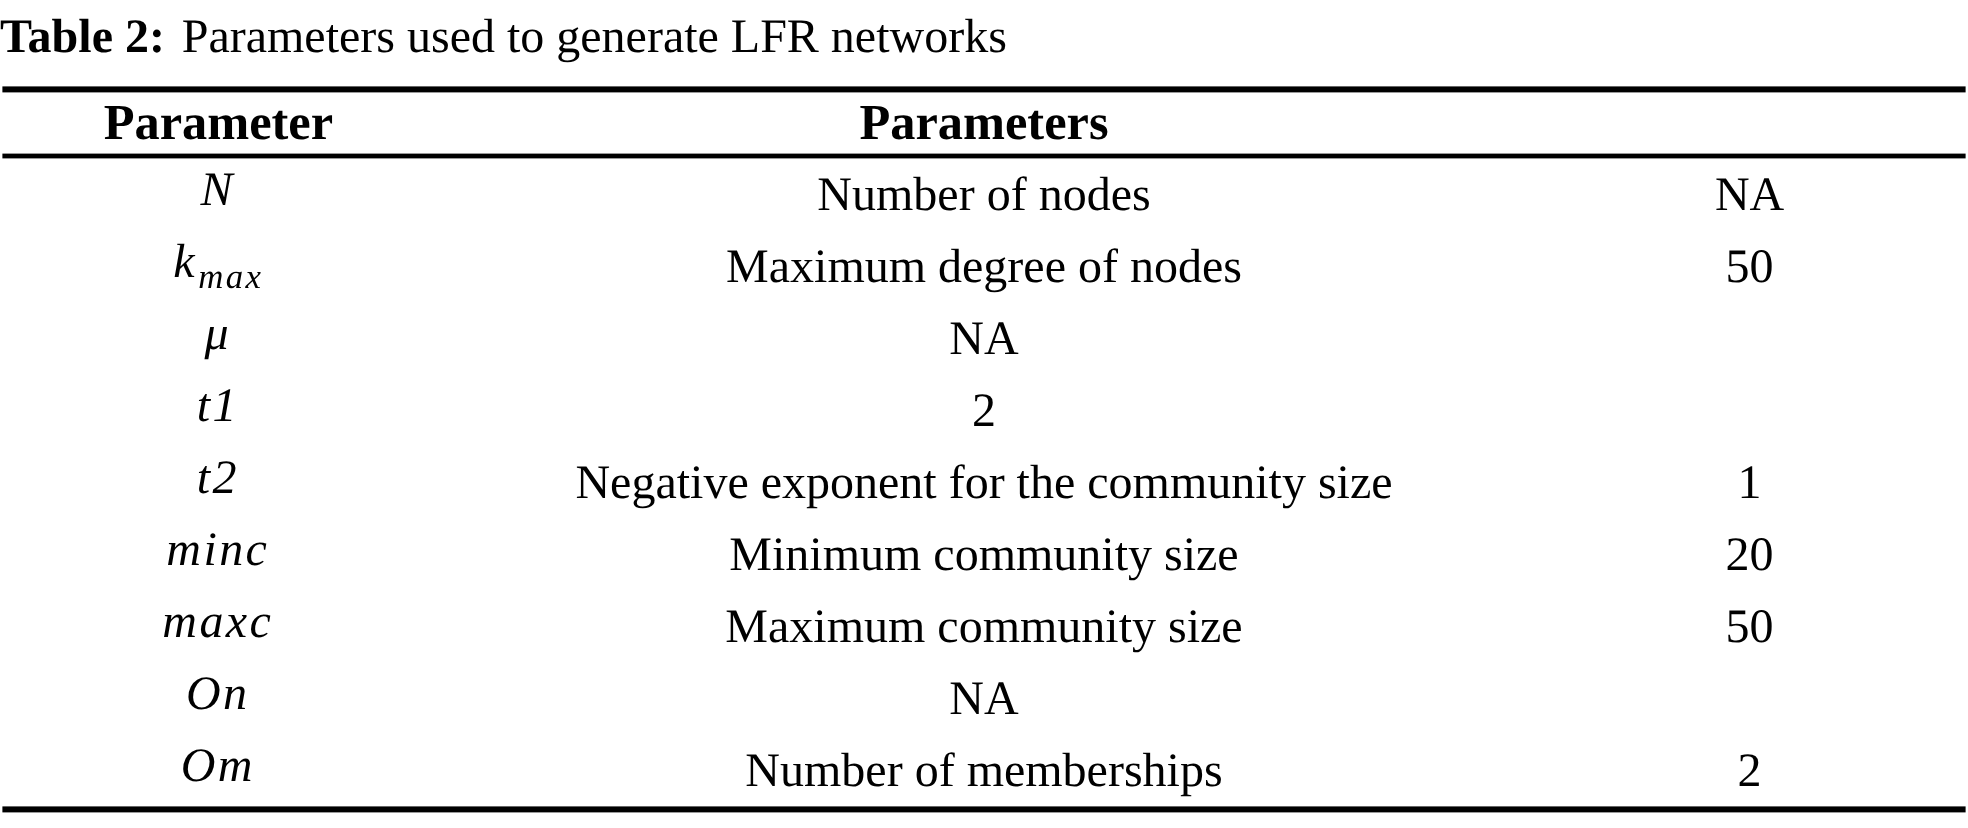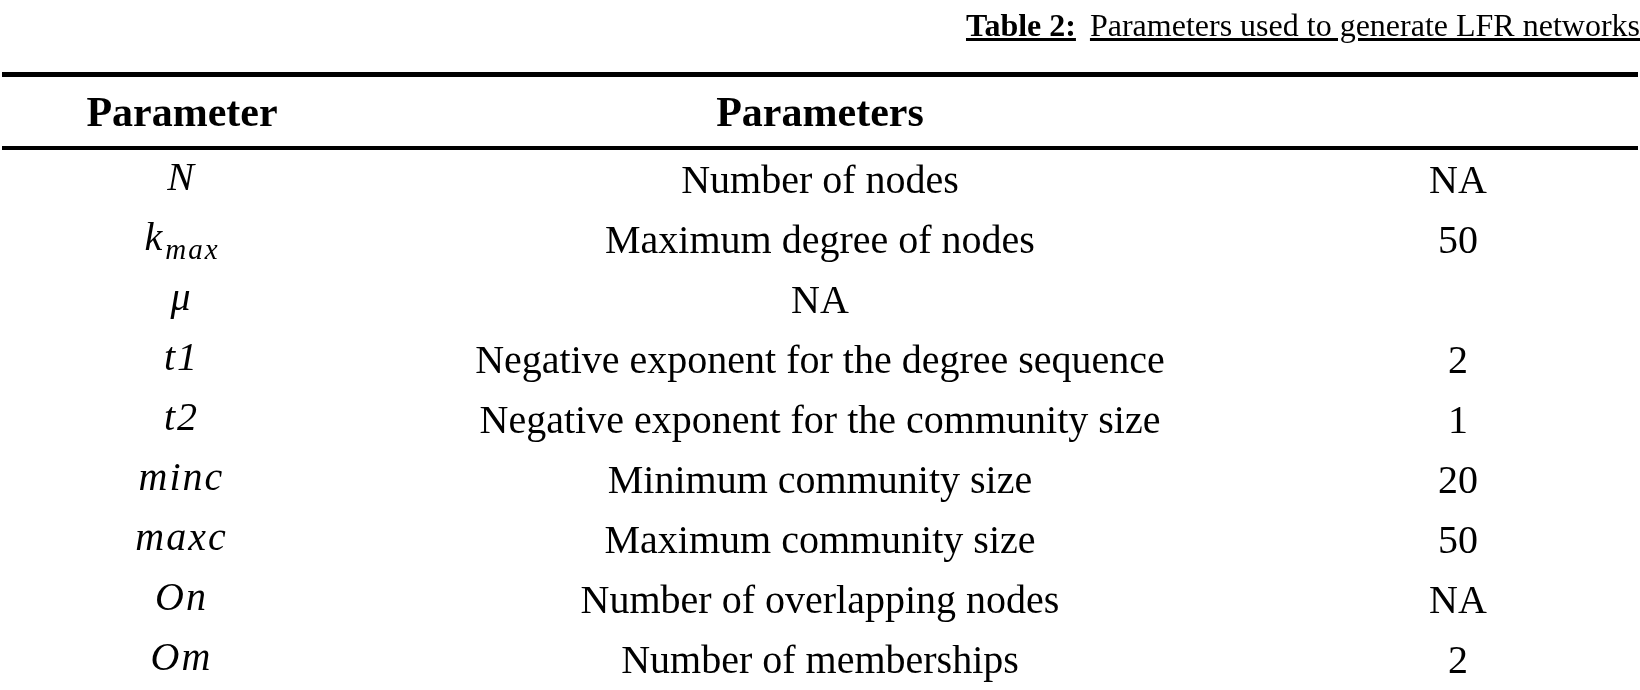--- a/index.html
+++ b/index.html
@@ -10,46 +10,45 @@
     background: #ffffff;
     color: #000000;
     font-family: "Liberation Serif", serif;
     overflow: hidden;
   }
   .caption {
     position: absolute;
     top: 6px;
     left: 0;
     width: 100%;
-    text-align: right;
-    font-size: 32px;
+    text-align: left;
+    font-size: 40px;
     line-height: 1.2;
     white-space: nowrap;
-    text-decoration: underline;
   }
   .caption-label {
     font-weight: bold;
     margin-right: 14px;
   }
   .tbl {
     position: absolute;
     top: 72px;
     left: 2px;
     right: 2px;
   }
   .rule { background: #000000; width: 100%; }
   .rule.thick { height: 5px; }
   .rule.mid { height: 4px; }
   .grid-row {
     display: grid;
     grid-template-columns: 360px 1fr 360px;
     align-items: center;
   }
   .header-row {
-    height: 69px;
+    height: 51px;
     font-weight: bold;
     font-size: 42px;
   }
   .body-row { height: 60px; font-size: 40px; }
   .cell {
     text-align: center;
     line-height: 1;
     white-space: nowrap;
   }
   .param-cell {
@@ -95,21 +94,20 @@
       <div class="cell">50</div>
     </div>
 
     <div class="grid-row body-row">
       <div class="cell param-cell"><span>μ</span><span class="param-sub"></span></div>
       <div class="cell">NA</div>
     </div>
 
     <div class="grid-row body-row">
       <div class="cell param-cell"><span>t1</span><span class="param-sub"></span></div>
-      <div class="cell">Negative exponent for the degree sequence</div>
       <div class="cell">2</div>
     </div>
 
     <div class="grid-row body-row">
       <div class="cell param-cell"><span>t2</span><span class="param-sub"></span></div>
       <div class="cell">Negative exponent for the community size</div>
       <div class="cell">1</div>
     </div>
 
     <div class="grid-row body-row">
@@ -119,21 +117,20 @@
     </div>
 
     <div class="grid-row body-row">
       <div class="cell param-cell"><span>maxc</span><span class="param-sub"></span></div>
       <div class="cell">Maximum community size</div>
       <div class="cell">50</div>
     </div>
 
     <div class="grid-row body-row">
       <div class="cell param-cell"><span>On</span><span class="param-sub"></span></div>
-      <div class="cell">Number of overlapping nodes</div>
       <div class="cell">NA</div>
     </div>
 
     <div class="grid-row body-row">
       <div class="cell param-cell"><span>Om</span><span class="param-sub"></span></div>
       <div class="cell">Number of memberships</div>
       <div class="cell">2</div>
     </div>
 
     <div class="rule thick"></div>

